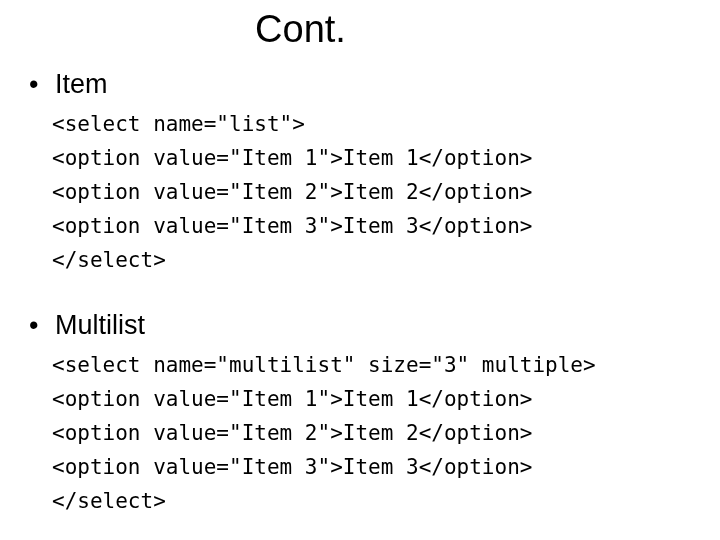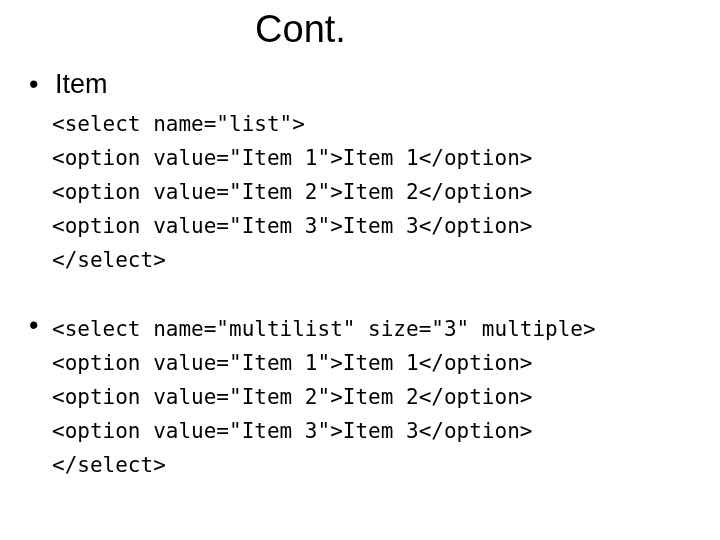--- a/index.html
+++ b/index.html
@@ -103,20 +103,21 @@
       <code class="code-line">&lt;option value="Item 2"&gt;Item 2&lt;/option&gt;</code>
       <code class="code-line">&lt;option value="Item 3"&gt;Item 3&lt;/option&gt;</code>
       <code class="code-line">&lt;/select&gt;</code>
     </div>
 
     <div class="gap-between-blocks"></div>
 
     <div class="bullet-block">
       <div class="bullet-row">
         <span class="bullet-dot">•</span>
+        <span>Multilist</span>
       </div>
       <div class="gap-after-heading"></div>
       <code class="code-line">&lt;select name="multilist" size="3" multiple&gt;</code>
       <code class="code-line">&lt;option value="Item 1"&gt;Item 1&lt;/option&gt;</code>
       <code class="code-line">&lt;option value="Item 2"&gt;Item 2&lt;/option&gt;</code>
       <code class="code-line">&lt;option value="Item 3"&gt;Item 3&lt;/option&gt;</code>
       <code class="code-line">&lt;/select&gt;</code>
     </div>
 
   </div>

